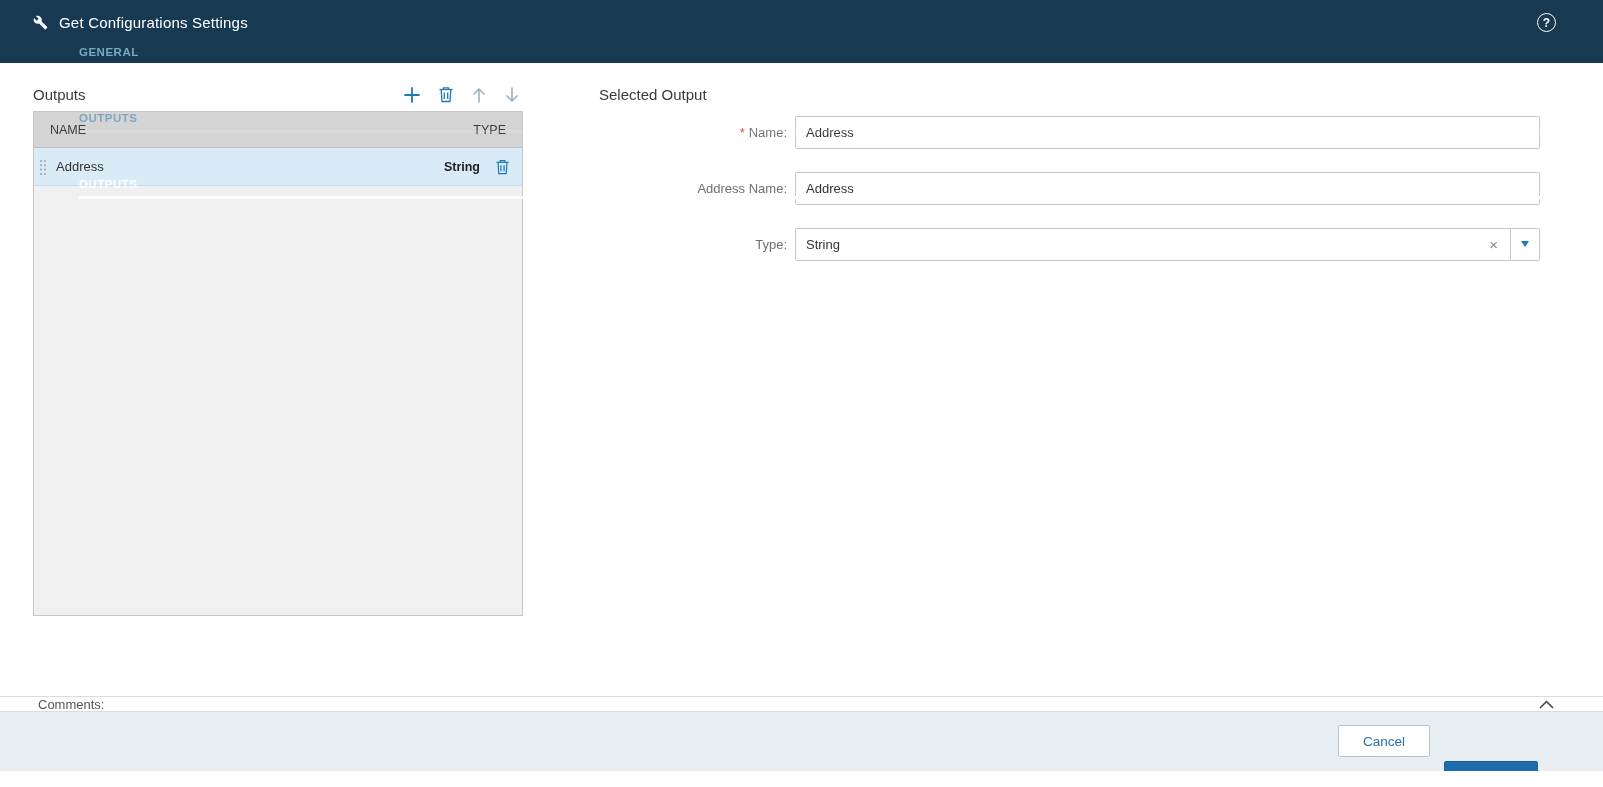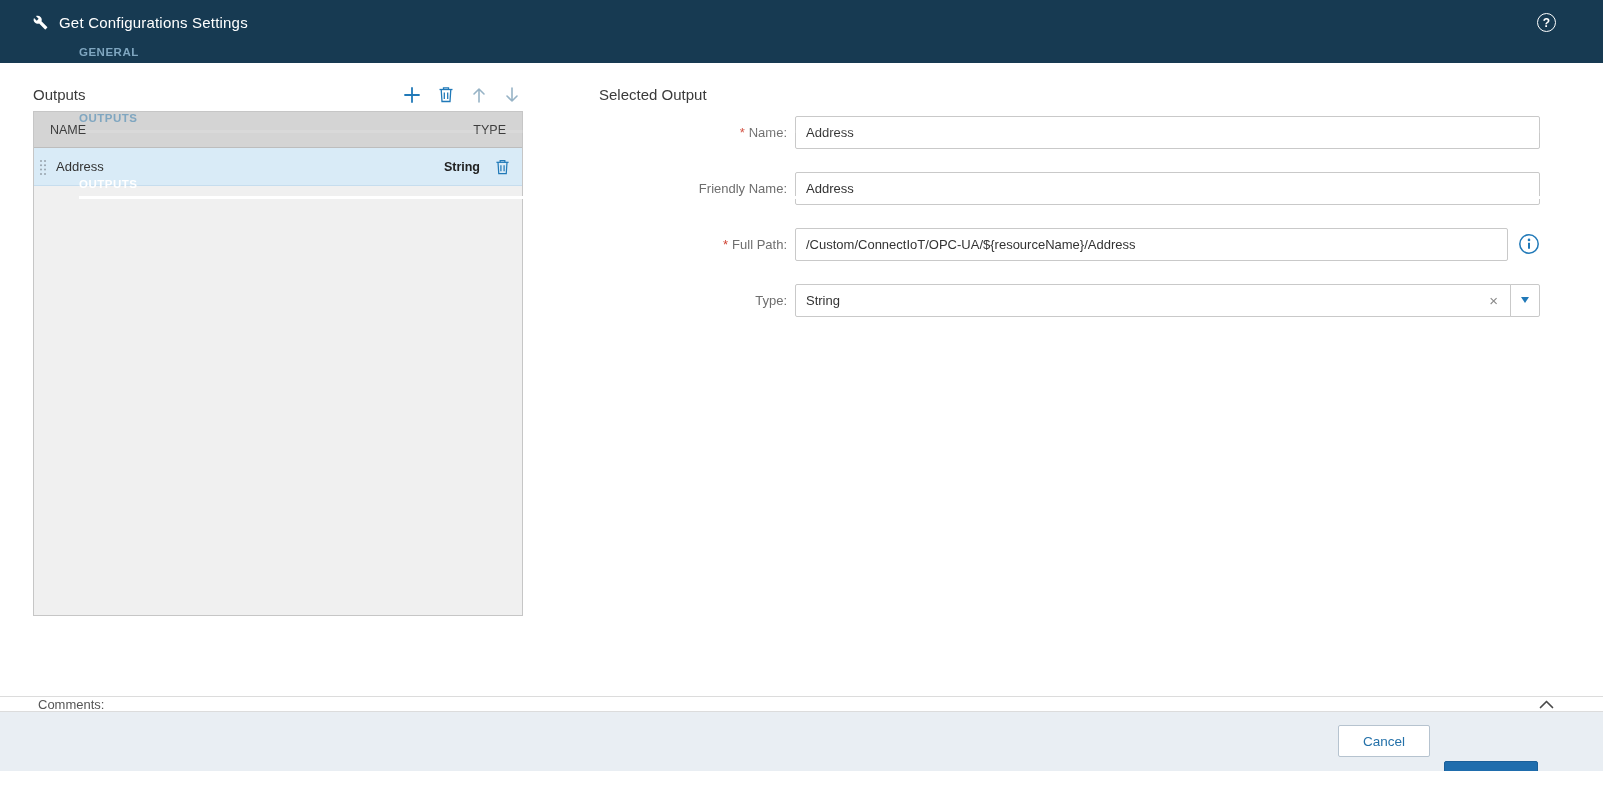--- a/index.html
+++ b/index.html
@@ -168,37 +168,24 @@
 
     <section class="right">
       <div class="panel-title">Selected Output</div>
 
       <div class="frow">
         <label class="flabel"><span class="req">*</span><span>Name:</span></label>
         <input class="finput" value="Address" style="">
       </div>
 
       <div class="frow">
-        <label class="flabel">Friendly Name:</label>
+        <label class="flabel">Address Name:</label>
         <input class="finput" value="Address" style="">
       </div>
 
-      <div class="frow">
-        <label class="flabel"><span class="req">*</span><span>Full Path:</span></label>
-        <input class="finput" value="/Custom/ConnectIoT/OPC-UA/${resourceName}/Address" style="">
-        <button class="info-wrap">
-          <span style="display:flex;">
-            <svg width="22" height="22" viewBox="0 0 22 22">
-                <circle cx="11" cy="11" r="9.2" fill="none" stroke="#2079b8" stroke-width="1.5"></circle>
-                <circle cx="11" cy="6.9" r="1.3" fill="#2079b8"></circle>
-                <path d="M11 9.7v6" stroke="#2079b8" stroke-width="2"></path>
-              </svg>
-          </span>
-        </button>
-      </div>
 
       <div class="frow">
         <label class="flabel">Type:</label>
         <div class="combo">
           <input class="finput" value="String" style="">
           <button class="clear-btn">×</button>
           <button class="dd-btn">
             <span class="caret"></span>
           </button>
         </div>

